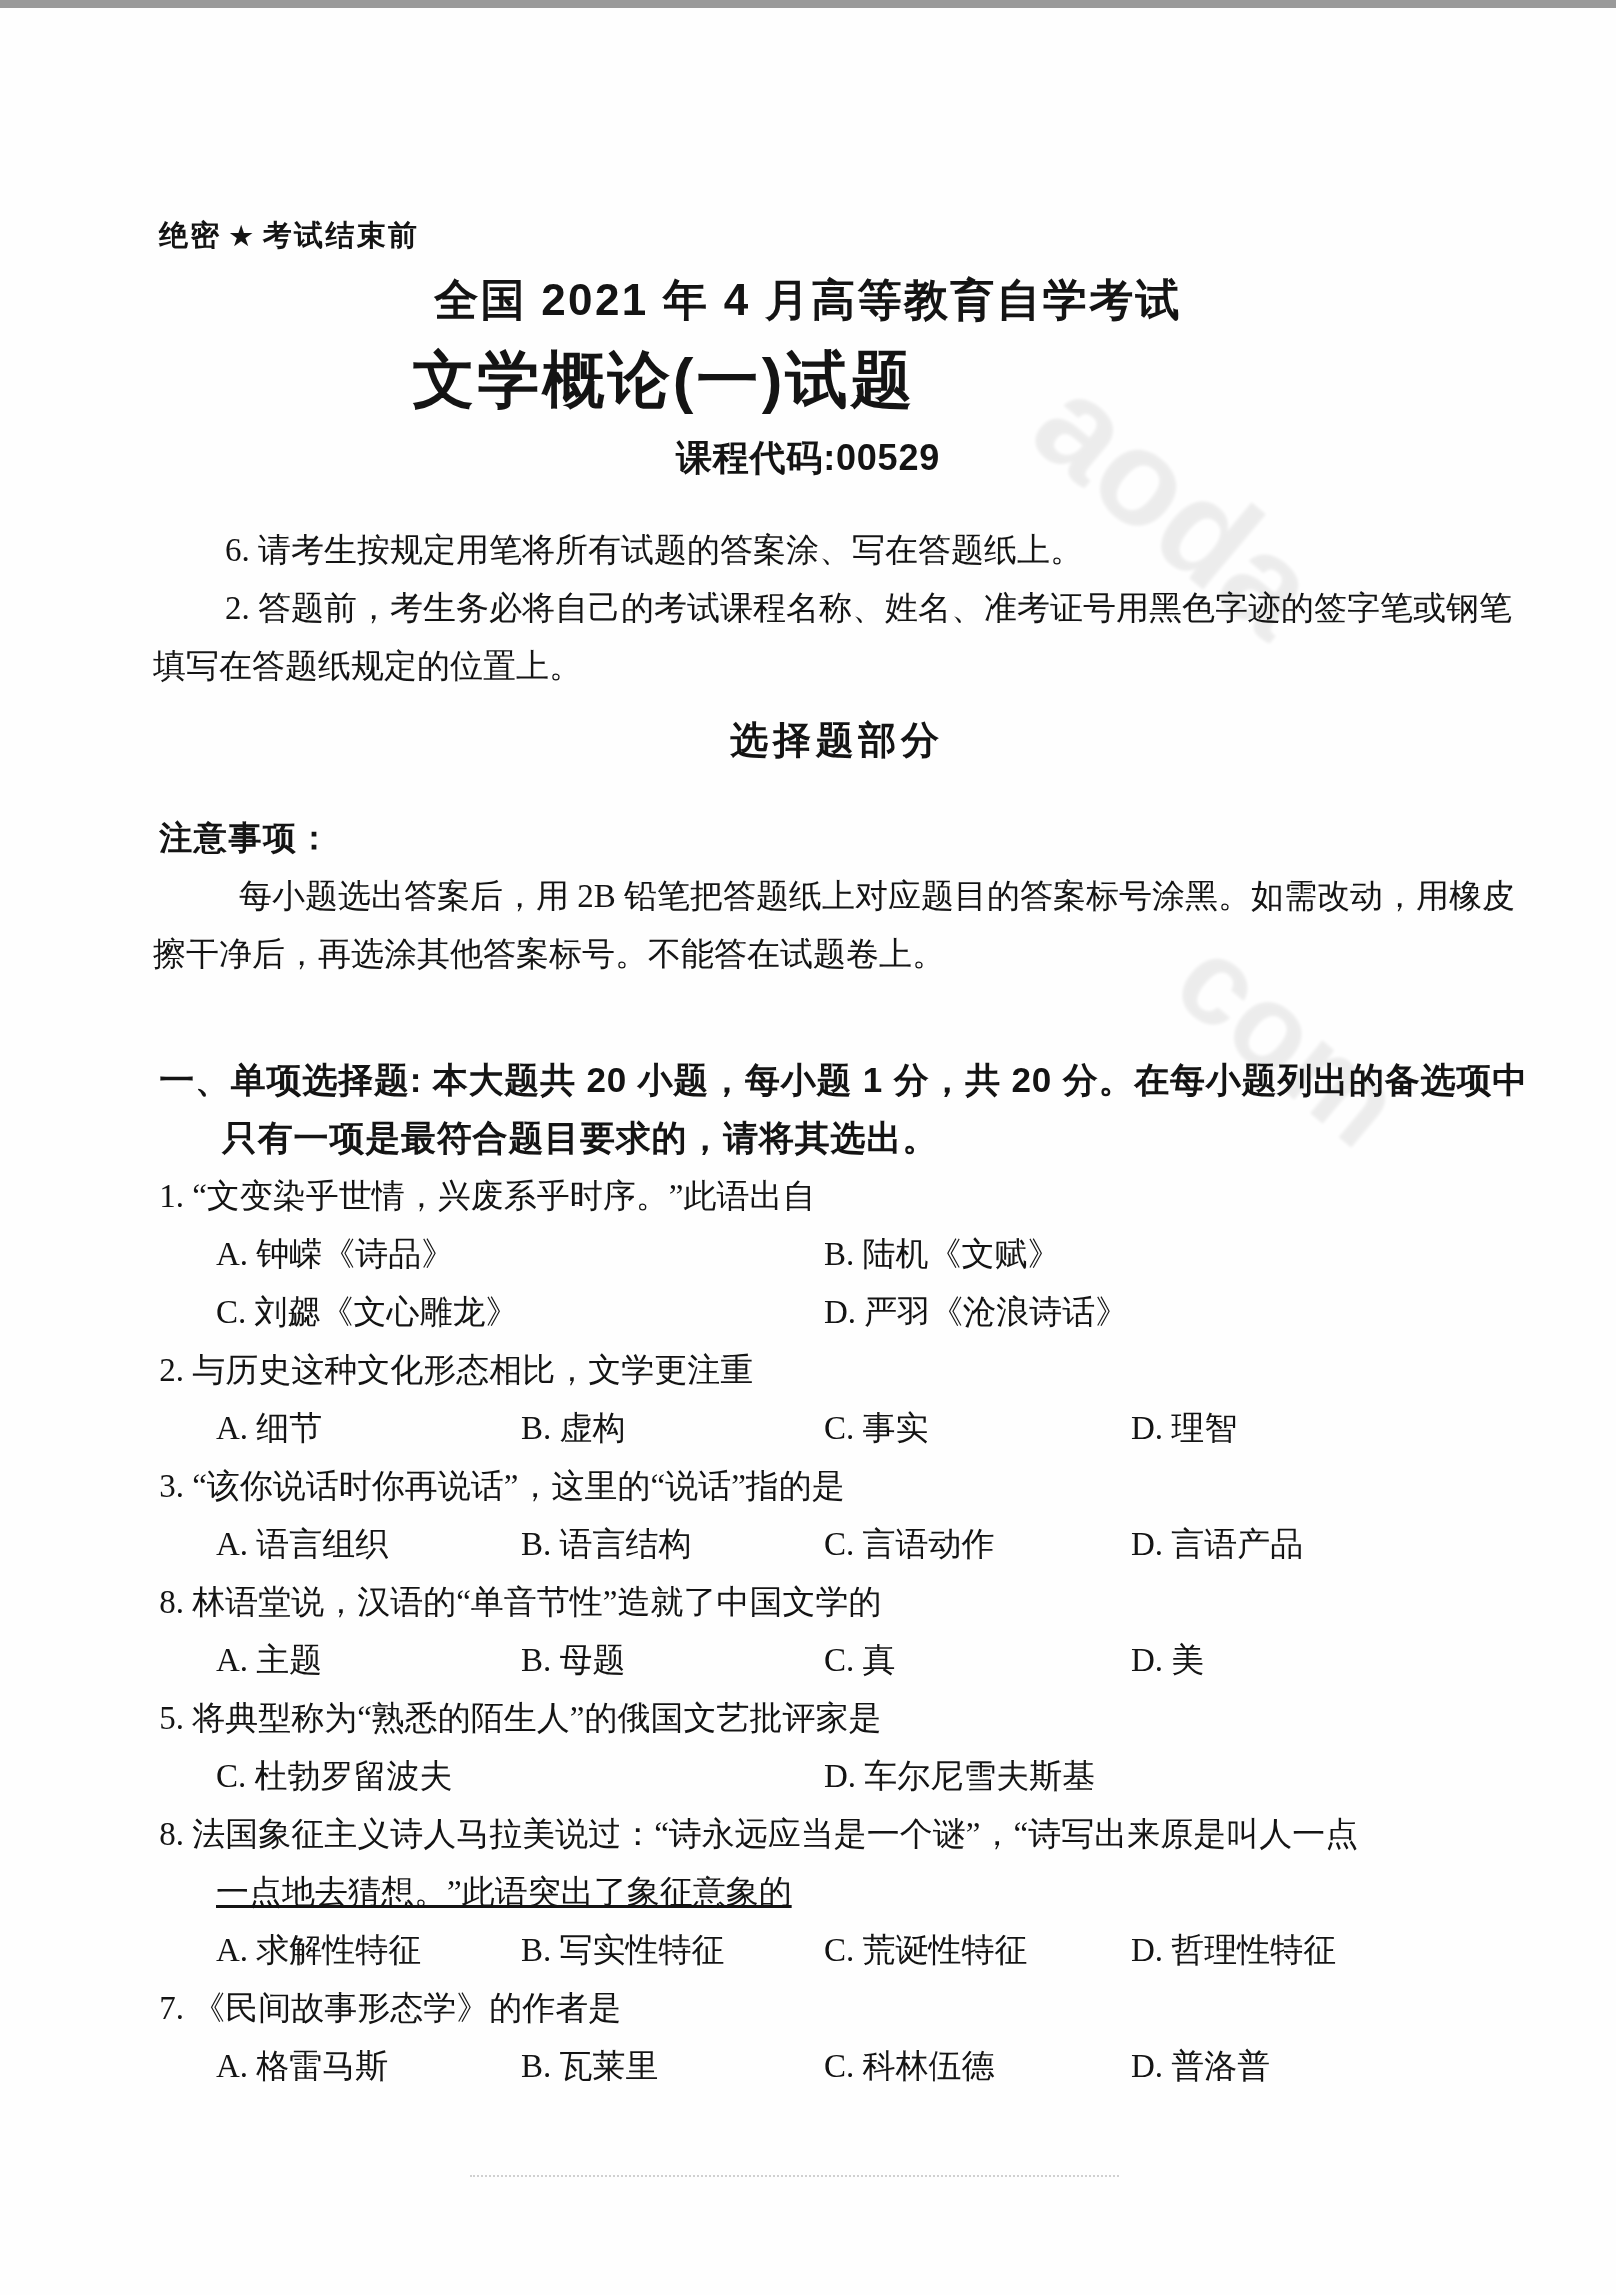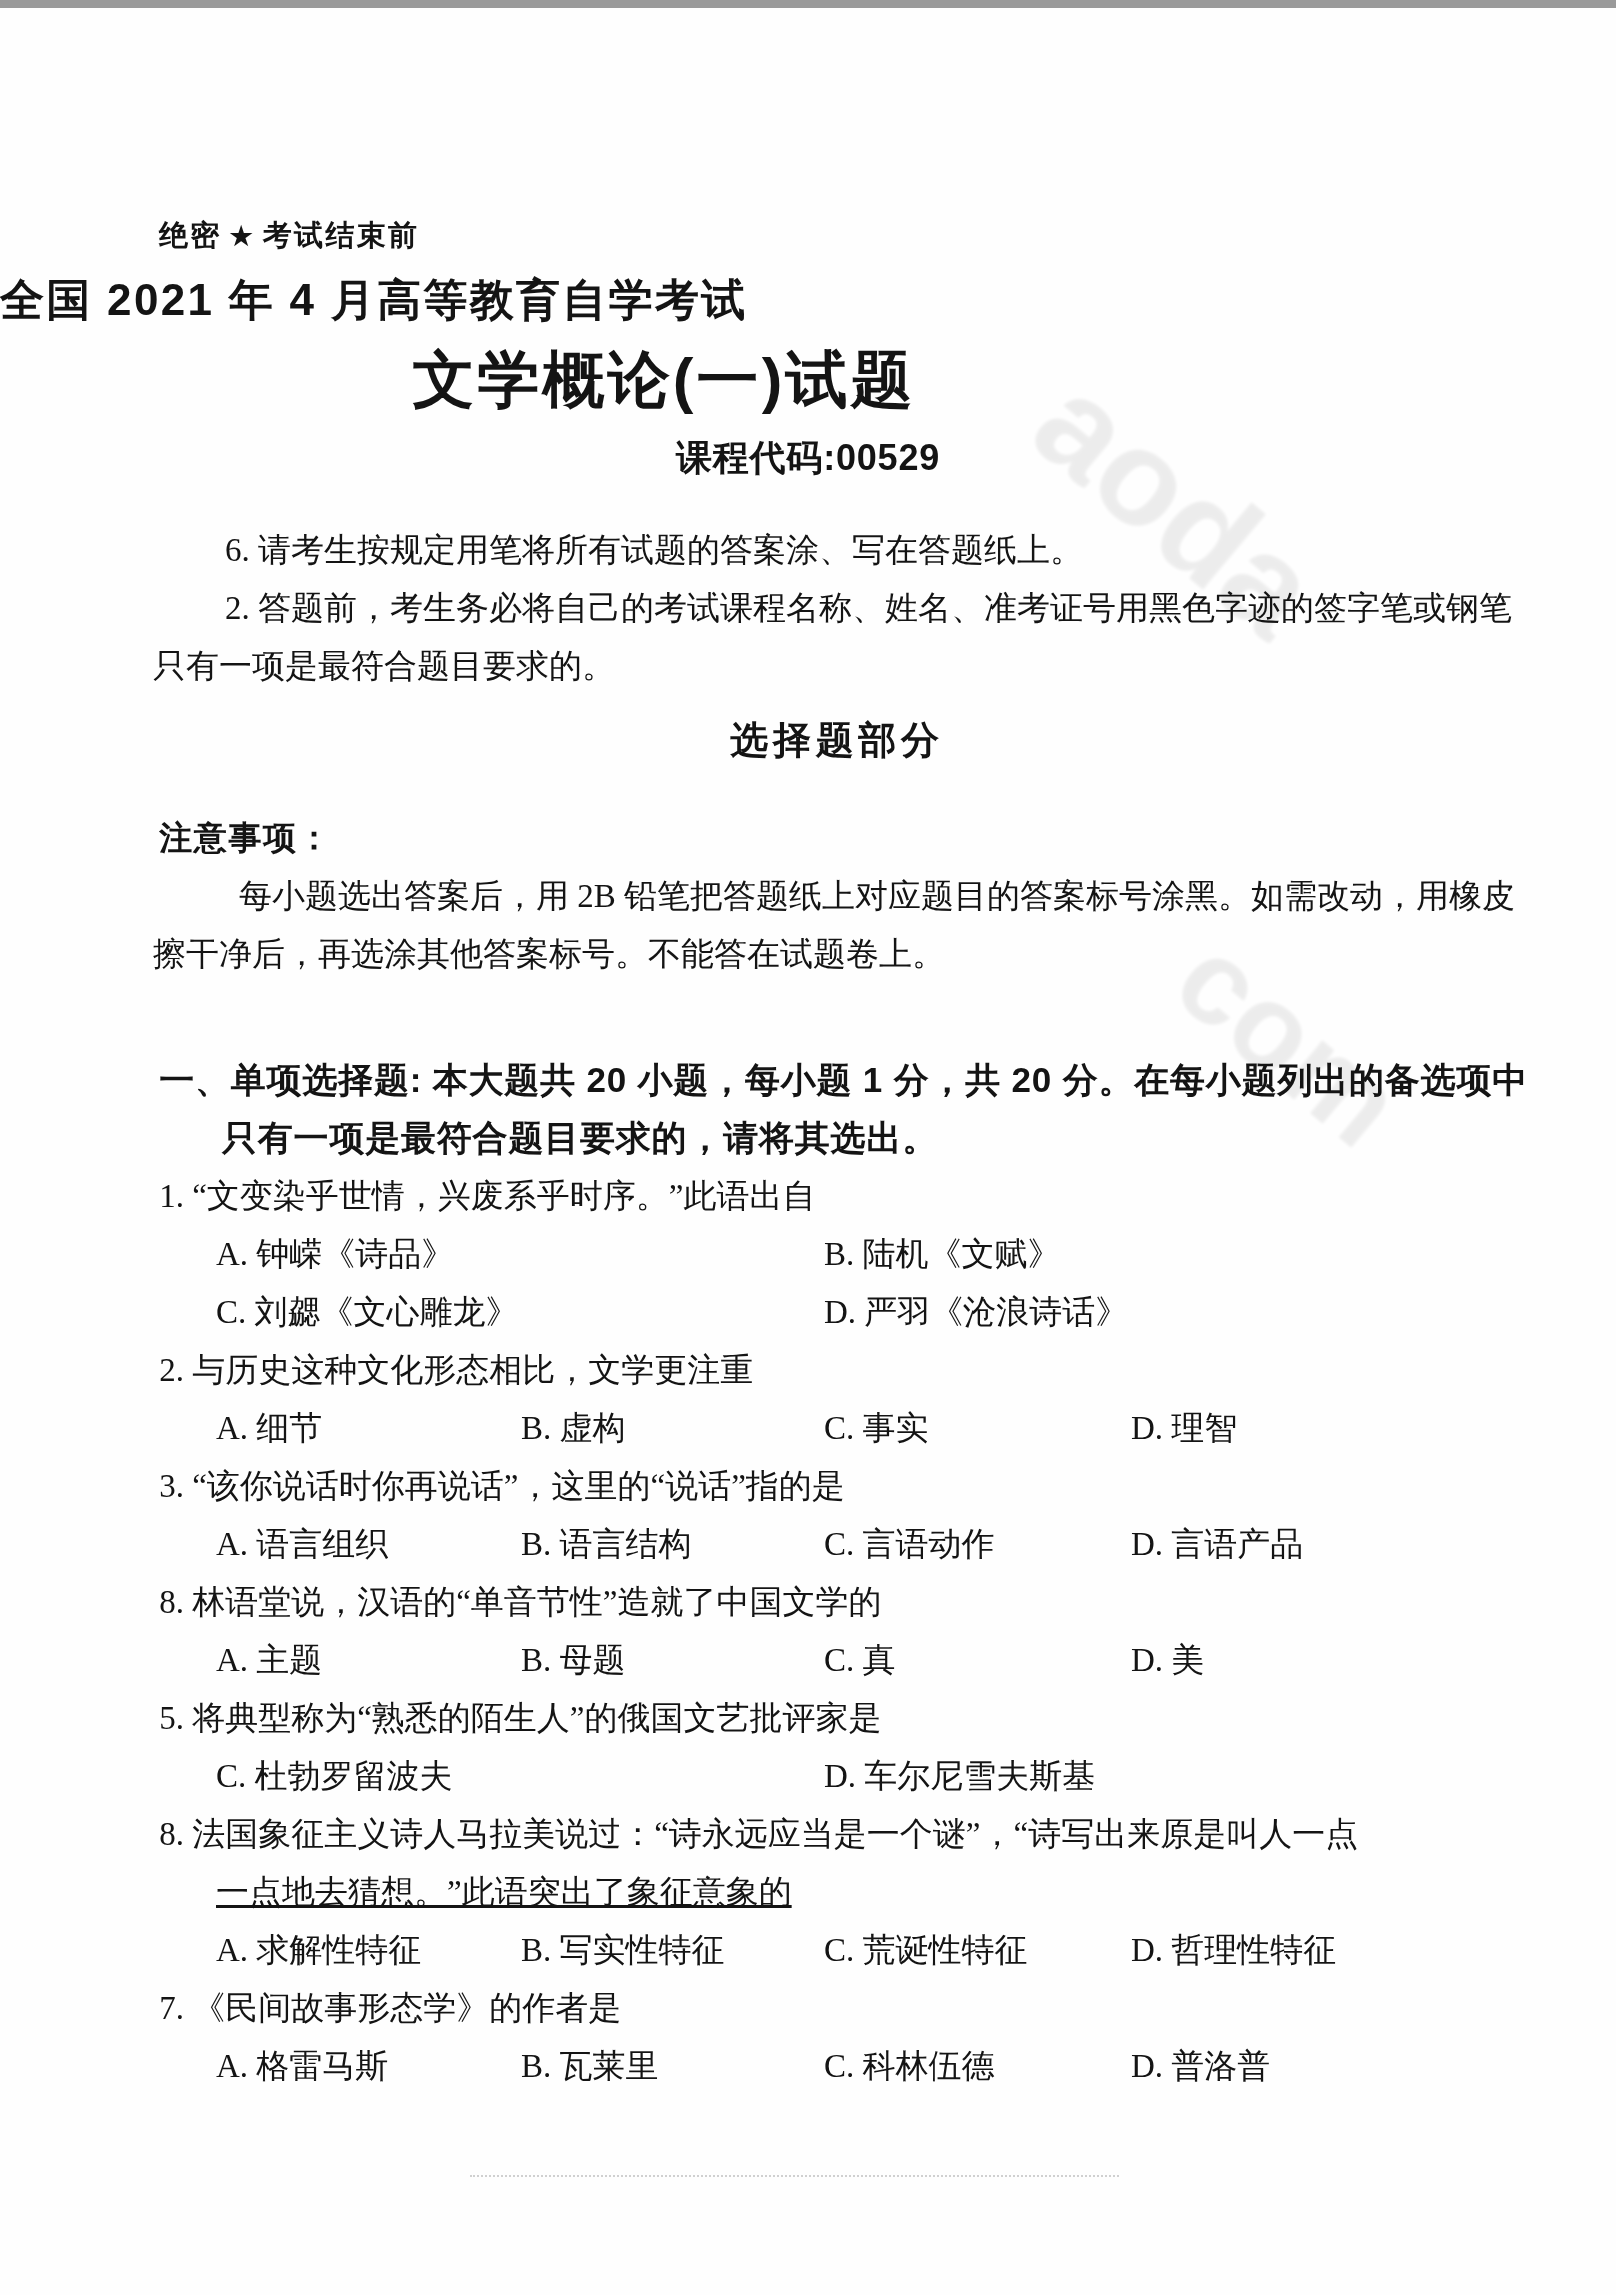--- a/index.html
+++ b/index.html
@@ -9,21 +9,21 @@
     margin:8px auto;
     background:#fefefe;
     color:#141414;
     overflow:hidden;
     font-family:"Liberation Serif", serif;
   }
   .hd{font-family:"Liberation Sans", sans-serif;font-weight:bold;}
   
   .secrecy{position:absolute;left:159px;top:208px;font-size:29px;letter-spacing:2.3px;white-space:nowrap;}
   .secrecy .star{font-size:26px;padding:0 7.8px;}
-  .title1{position:absolute;left:0;top:263px;width:1616px;font-size:44px;letter-spacing:2.3px;}
+  .title1{position:absolute;left:0;top:263px;width:1616px;text-align:center;font-size:44px;letter-spacing:2.3px;}
   .title2{position:absolute;left:0;top:330px;width:1328px;text-align:center;font-size:62px;letter-spacing:3.1px;}
   .code{position:absolute;left:0;top:426px;width:1616px;text-align:center;font-size:36px;letter-spacing:0.8px;}
   
   .flow{position:absolute;left:153px;top:513px;width:1368px;}
   .ln{min-height:58px;line-height:58px;font-size:33px;white-space:nowrap;}
   .ind8{padding-left:6.2px;}
   .ind81{padding-left:63px;text-decoration:underline;}
   .ind89{padding-left:69px;}
   .ind93{padding-left:72px;}
   .ind110{padding-left:86px;}
@@ -65,21 +65,21 @@
     <span>绝密</span><span class="star">★</span><span>考试结束前</span>
   </div>
   <div class="title1 hd">全国 2021 年 4 月高等教育自学考试</div>
   <div class="title2 hd">文学概论(一)试题</div>
   <div class="code hd">课程代码:00529</div>
 
   <div class="flow">
     <div id="instructions-container">
         <div class="ln ind93">6. 请考生按规定用笔将所有试题的答案涂、写在答题纸上。</div>
         <div class="ln ind93">2. 答题前，考生务必将自己的考试课程名称、姓名、准考证号用黑色字迹的签字笔或钢笔</div>
-        <div class="ln ">只有一项是最符合题目要求的。</div>
+        <div class="ln ">填写在答题纸规定的位置上。</div>
       </div>
     <div class="ln mt20 center hd part-title">选择题部分</div>
     <div class="ln mt52 ind8 hd notes-hd">注意事项：</div>
     <div id="notes-container">
         <div class="ln ind110">每小题选出答案后，用 2B 铅笔把答题纸上对应题目的答案标号涂黑。如需改动，用橡皮</div>
         <div class="ln ">擦干净后，再选涂其他答案标号。不能答在试题卷上。</div>
       </div>
     <div id="mcq-heading-container">
         <div class="ln mt88 ind8 hd mcq-hd">一、单项选择题: 本大题共 20 小题，每小题 1 分，共 20 分。在每小题列出的备选项中</div>
         <div class="ln ind89 hd mcq-hd">只有一项是最符合题目要求的，请将其选出。</div>

